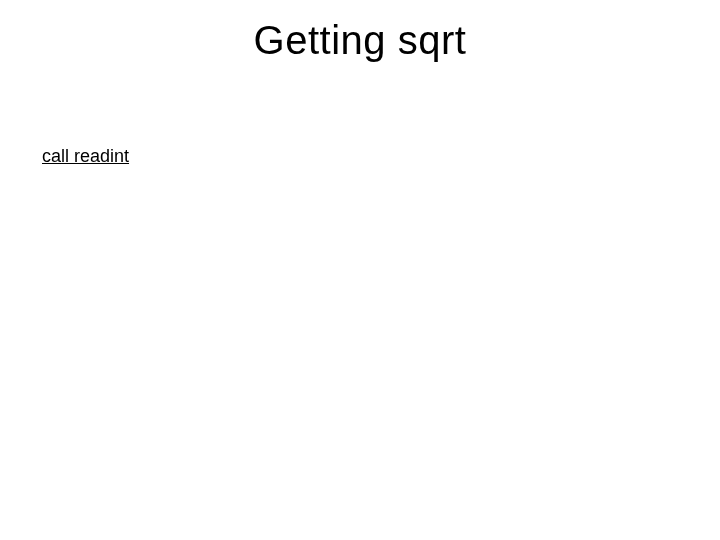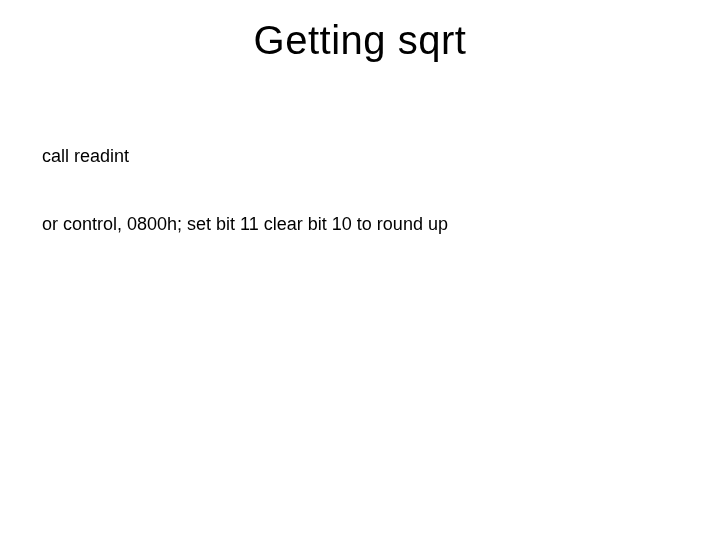--- a/index.html
+++ b/index.html
@@ -31,30 +31,30 @@
     top: 100px;
     left: 42px;
     right: 42px;
     font-size: 18px;
     line-height: 1.25;
     white-space: pre;
     font-family: Arial, Helvetica, sans-serif;
   }
   .code-line {
     display: block;
+    text-decoration: underline;
   }
 </style>
 </head>
 <body>
 
 <div class="slide">
   <h1 class="title">Getting sqrt</h1>
   <div class="code-block">
     <span class="code-line">call readint</span>
-    <span class="code-line">or control, 0800h; set bit 11 clear bit 10 to round up</span>
     
     
     
     
     
     
     
   </div>
 </div>
 

